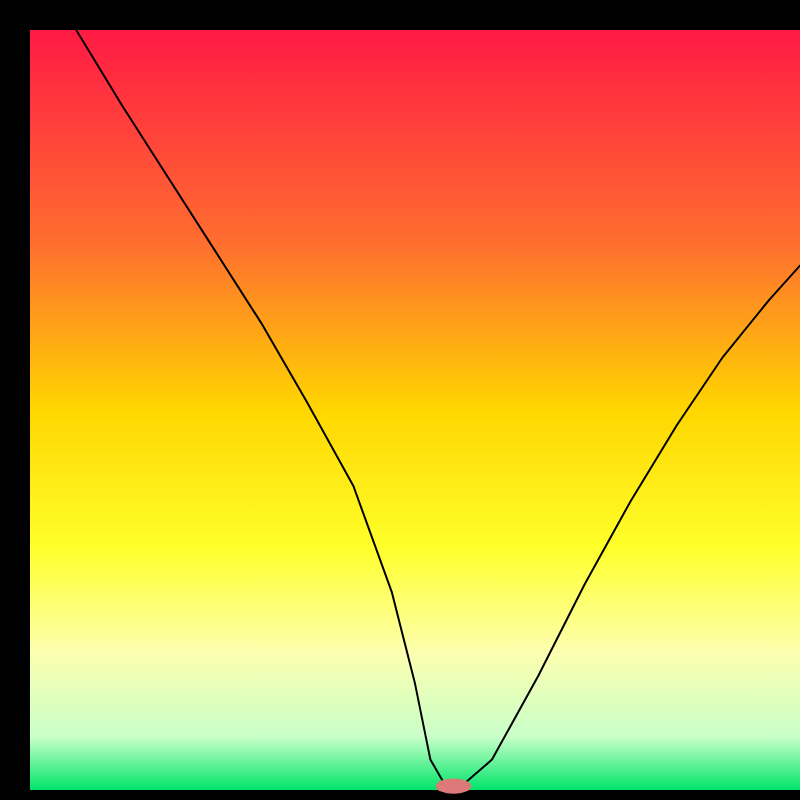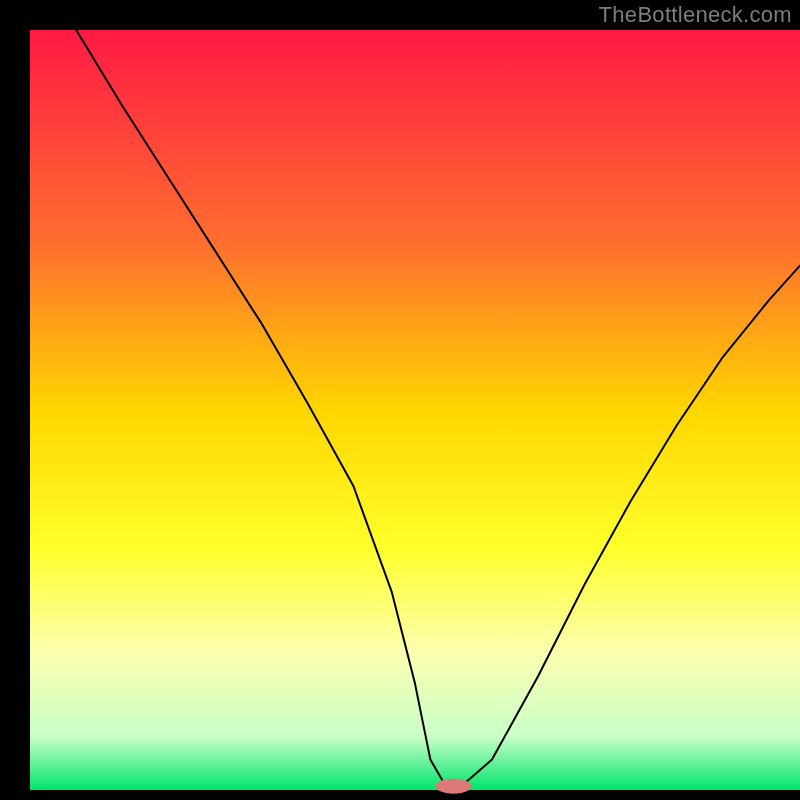--- a/index.html
+++ b/index.html
@@ -30,21 +30,20 @@
   svg.plot {
     position: absolute;
     left: 0;
     top: 0;
   }
 </style>
 </head>
 <body>
 
 <div class="frame">
-  <div class="watermark">TheBottleneck.com</div>
 
   <svg class="plot" width="800" height="800" viewBox="0 0 800 800">
     <defs>
       <linearGradient id="bg-grad" x1="0" y1="0" x2="0" y2="1">
           <stop offset="0%" stop-color="#ff1a44"></stop>
           <stop offset="28.000000000000004%" stop-color="#ff6e2f"></stop>
           <stop offset="50%" stop-color="#ffd600"></stop>
           <stop offset="68%" stop-color="#ffff2a"></stop>
           <stop offset="82%" stop-color="#fcffb0"></stop>
           <stop offset="93%" stop-color="#c8ffc8"></stop>

